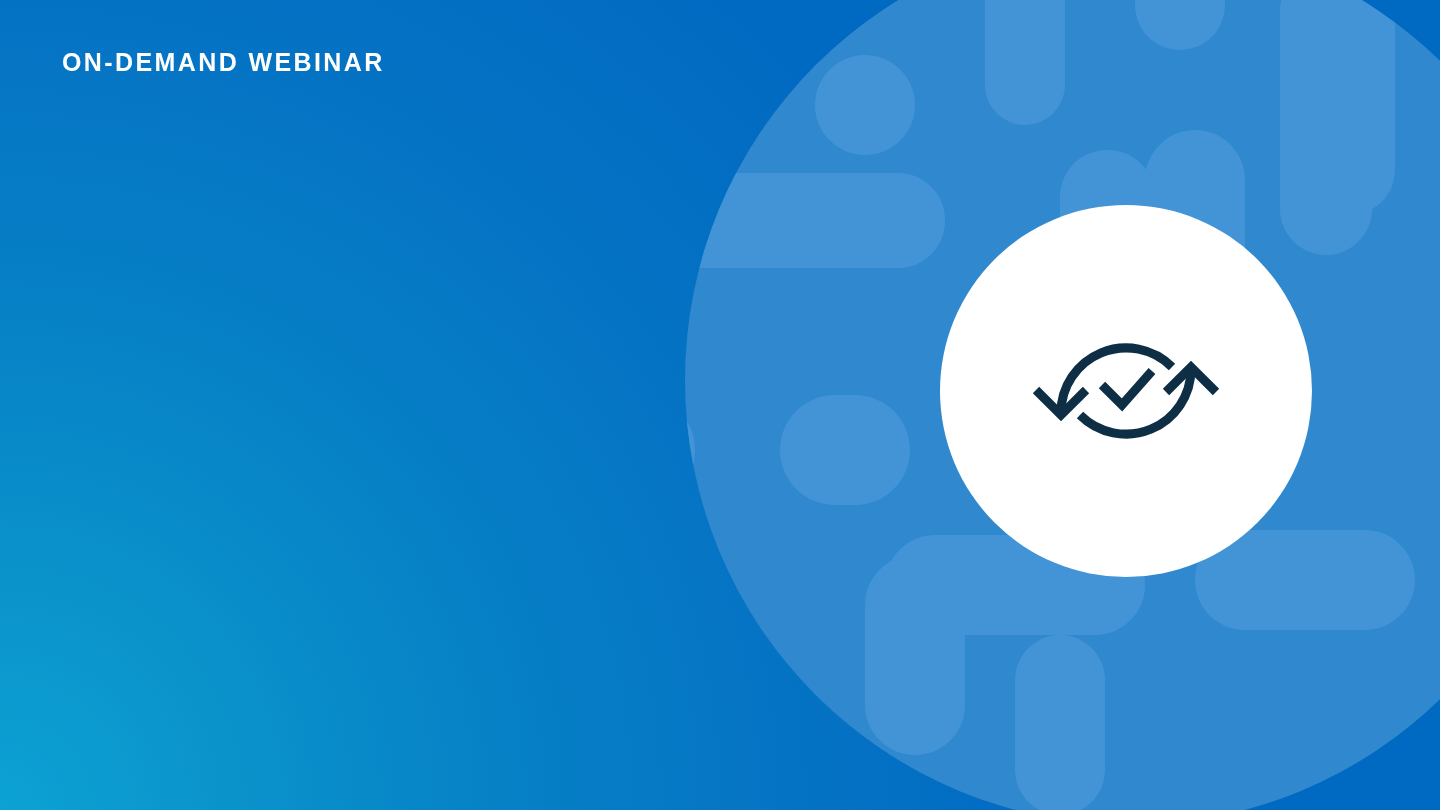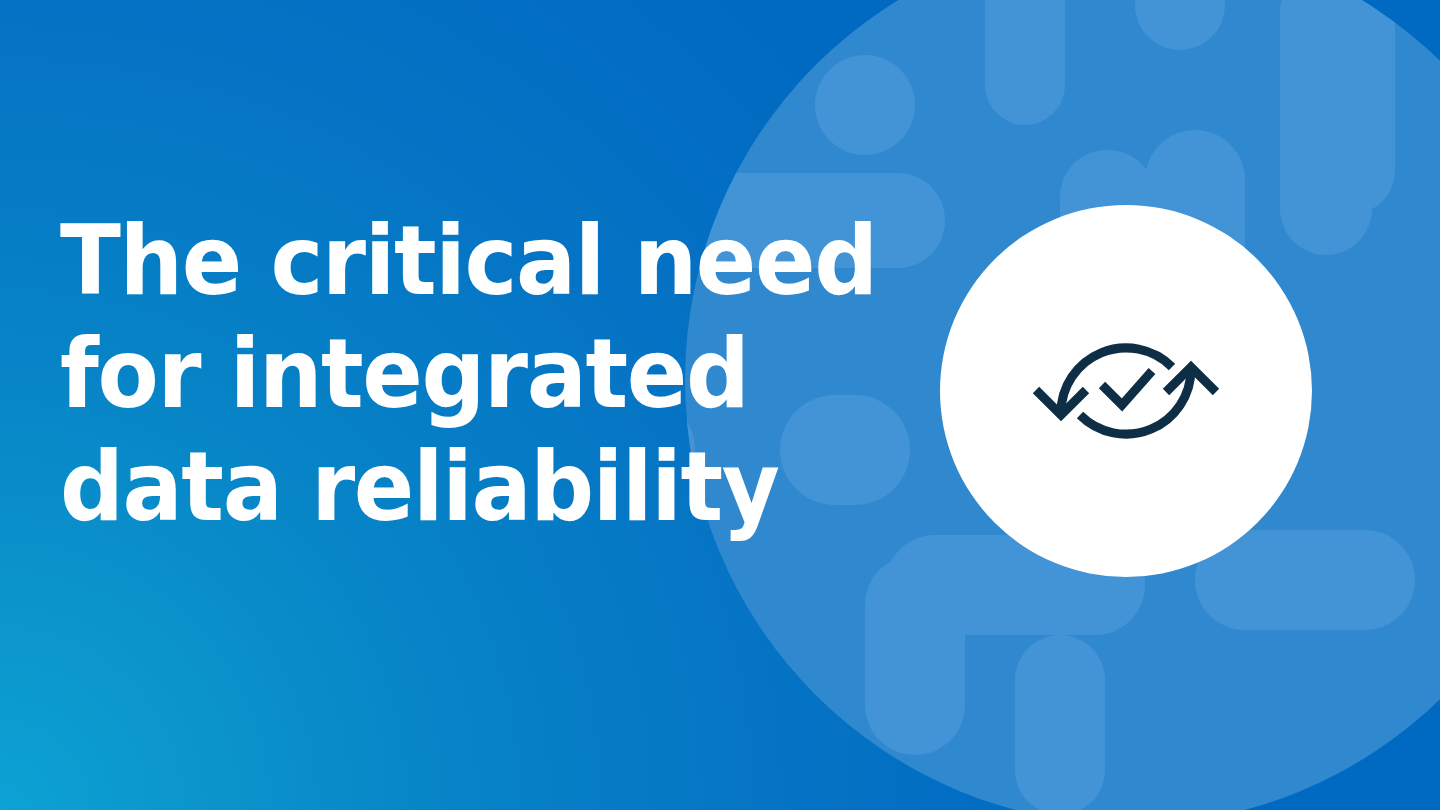--- a/index.html
+++ b/index.html
@@ -111,26 +111,22 @@
       <div class="shape" style="left: 595px; top: 30px; width: 92px; height: 290px; border-radius: 46px; background: rgb(66, 148, 214);"></div>
       <div class="shape" style="left: -140px; top: 238px; width: 400px; height: 95px; border-radius: 47px; background: rgb(66, 148, 214);"></div>
       <div class="shape" style="left: -100px; top: 460px; width: 110px; height: 110px; border-radius: 55px; background: rgb(66, 148, 214);"></div>
       <div class="shape" style="left: 95px; top: 460px; width: 130px; height: 110px; border-radius: 55px; background: rgb(66, 148, 214);"></div>
       <div class="shape" style="left: 200px; top: 600px; width: 260px; height: 100px; border-radius: 50px; background: rgb(66, 148, 214);"></div>
       <div class="shape" style="left: 510px; top: 595px; width: 220px; height: 100px; border-radius: 50px; background: rgb(66, 148, 214);"></div>
       <div class="shape" style="left: 180px; top: 620px; width: 100px; height: 200px; border-radius: 50px; background: rgb(66, 148, 214);"></div>
       <div class="shape" style="left: 330px; top: 700px; width: 90px; height: 180px; border-radius: 45px; background: rgb(66, 148, 214);"></div>
     </div>
 
+  <div class="eyebrow">ON-DEMAND WEBINAR</div>
 
-  <h1 class="headline">
-    <span class="headline-line">The critical need</span>
-    <span class="headline-line">for integrated</span>
-    <span class="headline-line">data reliability</span>
-  </h1>
 
   <div class="icon-badge">
     <span>
       <svg width="210" height="160" viewBox="0 0 210 160" fill="none" aria-hidden="true">
         <g id="sync-check-strokes" stroke="#0D2E44" stroke-width="9" fill="none" stroke-linecap="butt" stroke-linejoin="miter">
 
           <path d="M 40 102 A 65 65 0 0 1 151 56"></path>
 
           <path d="M 15 79 L 40 104 L 65 79"></path>
 

